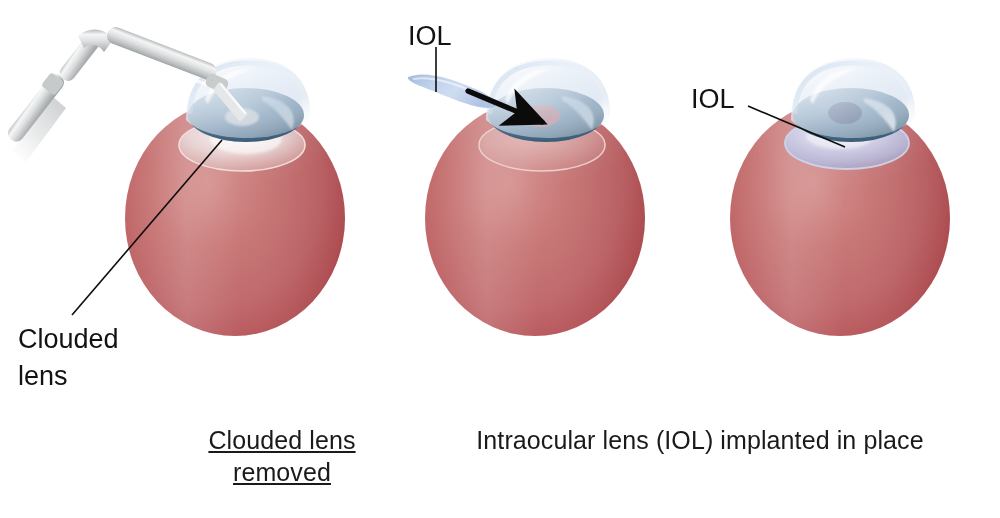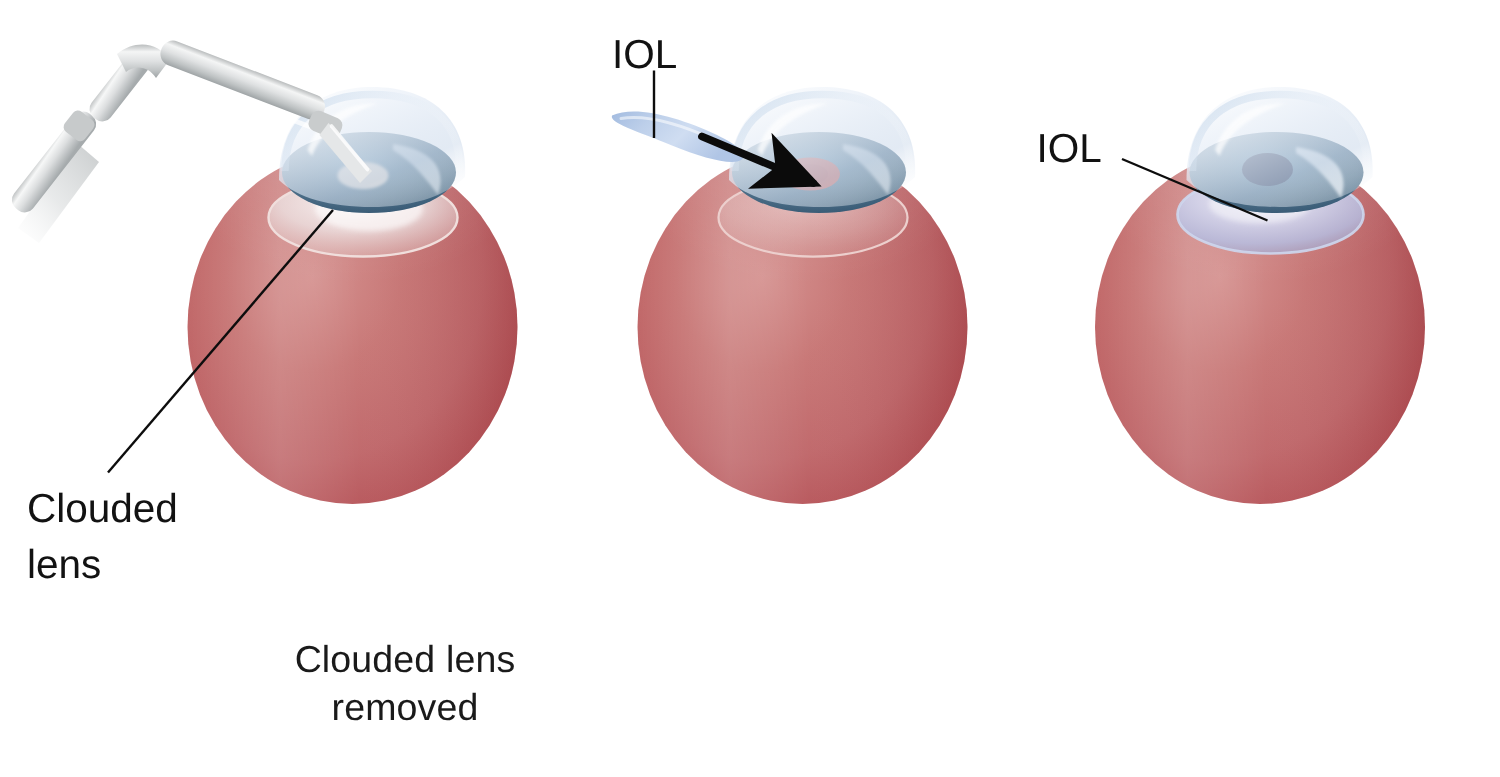--- a/index.html
+++ b/index.html
@@ -33,23 +33,24 @@
     position: absolute;
     text-align: center;
     color: #1a1a1a;
     font-size: 25px;
     line-height: 1.28;
     font-family: "Liberation Sans", "DejaVu Sans", sans-serif;
     white-space: pre-line;
     letter-spacing: 0.1px;
   }
   #caption-left {
-    left: 80px;
+    left: 92px;
     top: 424px;
     width: 380px;
+    text-decoration: underline;
   }
   #caption-right {
     left: 420px;
     top: 424px;
     width: 560px;
   }
   .svg-label {
     font-family: "Liberation Sans", "DejaVu Sans", sans-serif;
     fill: #121212;
     font-size: 27px;
@@ -282,14 +283,15 @@
       </g>
 
       <line class="leader" x1="748" y1="106" x2="845" y2="147"></line>
       <text class="svg-label" x="691" y="108">IOL</text>
     </g>
   </svg>
 
   <div class="caption" id="caption-left">Clouded lens
 removed</div>
 
+  <div class="caption" id="caption-right">Intraocular lens (IOL) implanted in place</div>
 
 </div>
 
 </body></html>

